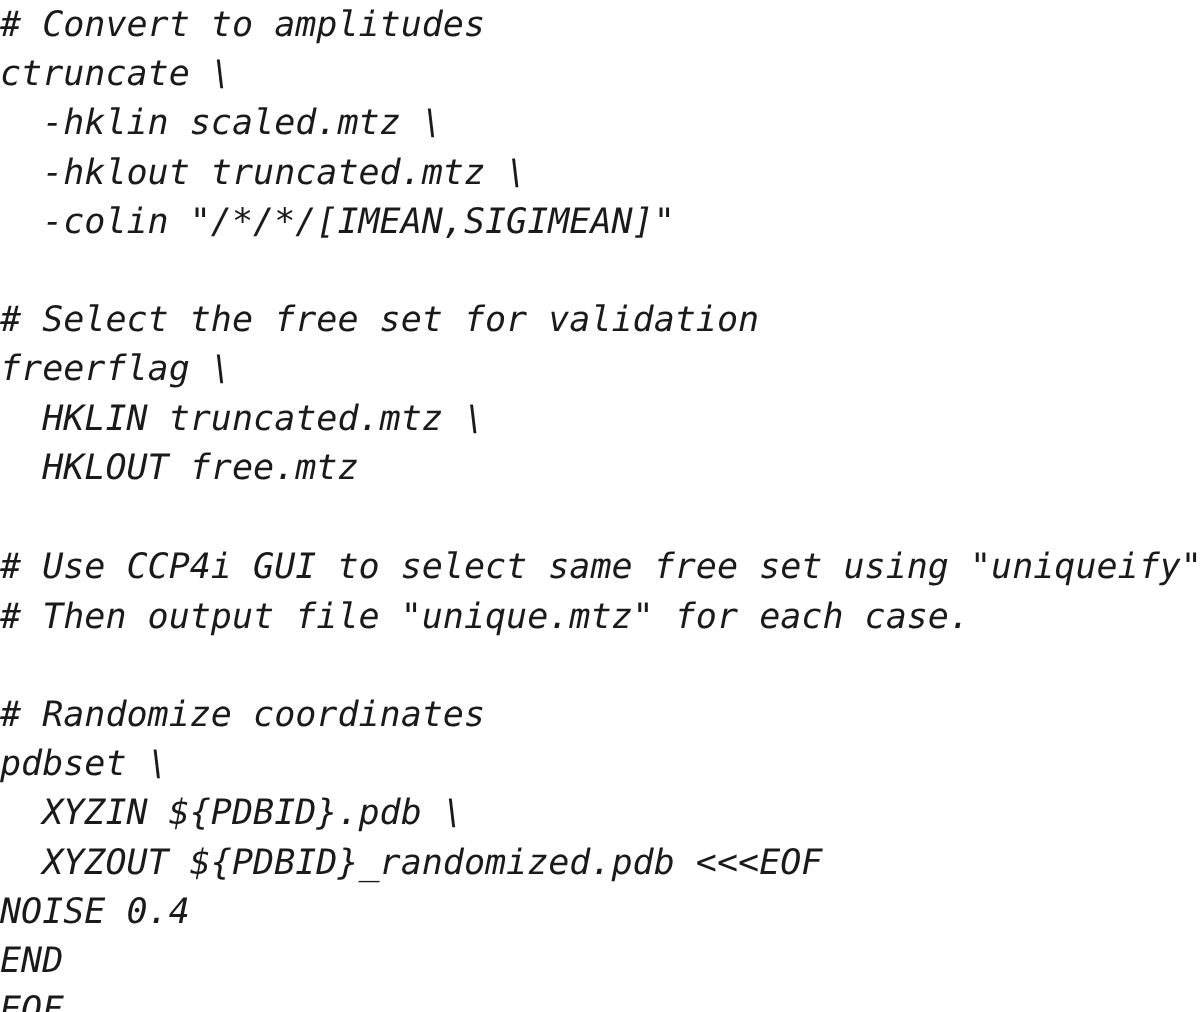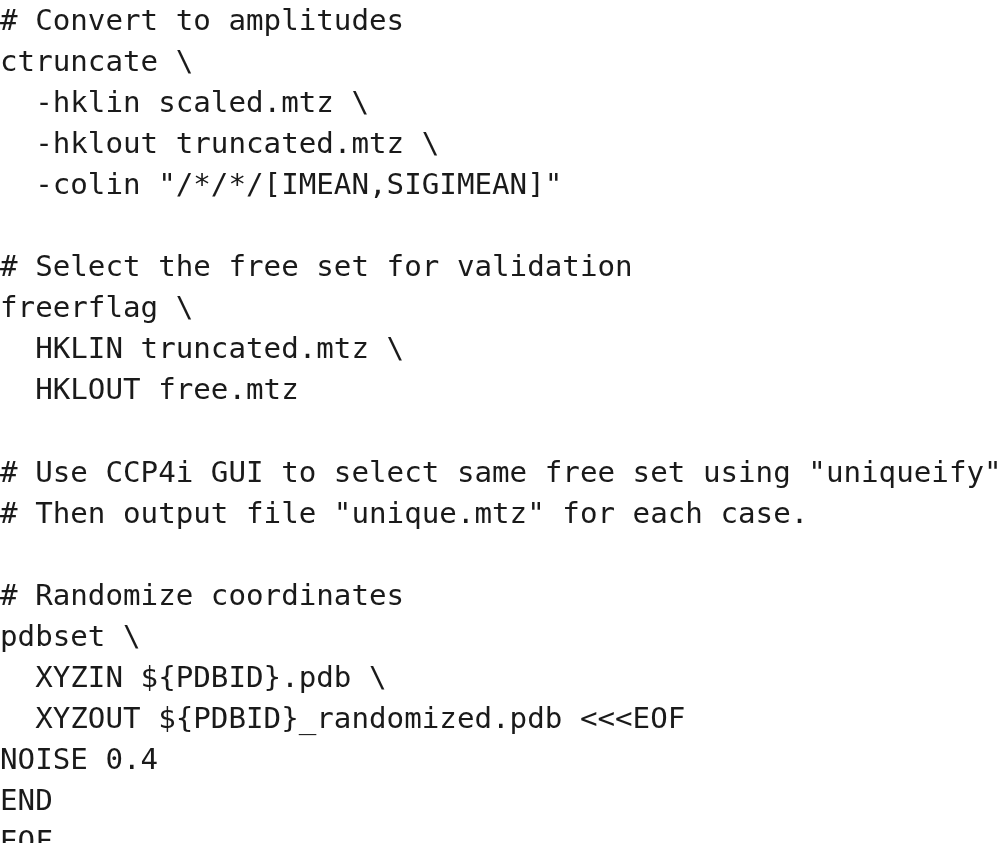--- a/index.html
+++ b/index.html
@@ -28,20 +28,21 @@
     display: block;
     white-space: pre;
     font-family: "DejaVu Sans Mono", "Liberation Mono", monospace;
     font-size: 29.2px;
     line-height: 41.05px;
     height: 41.05px;
     letter-spacing: 0px;
     color: #1a1a1a;
     margin: 0;
     padding: 0;
+    font-style: italic;
     -webkit-font-smoothing: antialiased;
   }
   .code-line.blank {
     color: transparent;
   }
 </style>
 </head>
 <body style="background: rgb(255, 255, 255);">
 
 <pre id="code-listing"><span class="code-line"># Convert to amplitudes</span><span class="code-line">ctruncate \</span><span class="code-line">  -hklin scaled.mtz \</span><span class="code-line">  -hklout truncated.mtz \</span><span class="code-line">  -colin "/*/*/[IMEAN,SIGIMEAN]"</span><span class="code-line blank">&nbsp;</span><span class="code-line"># Select the free set for validation</span><span class="code-line">freerflag \</span><span class="code-line">  HKLIN truncated.mtz \</span><span class="code-line">  HKLOUT free.mtz</span><span class="code-line blank">&nbsp;</span><span class="code-line"># Use CCP4i GUI to select same free set using "uniqueify"</span><span class="code-line"># Then output file "unique.mtz" for each case.</span><span class="code-line blank">&nbsp;</span><span class="code-line"># Randomize coordinates</span><span class="code-line">pdbset \</span><span class="code-line">  XYZIN ${PDBID}.pdb \</span><span class="code-line">  XYZOUT ${PDBID}_randomized.pdb &lt;&lt;&lt;EOF</span><span class="code-line">NOISE 0.4</span><span class="code-line">END</span><span class="code-line">EOF</span></pre>

